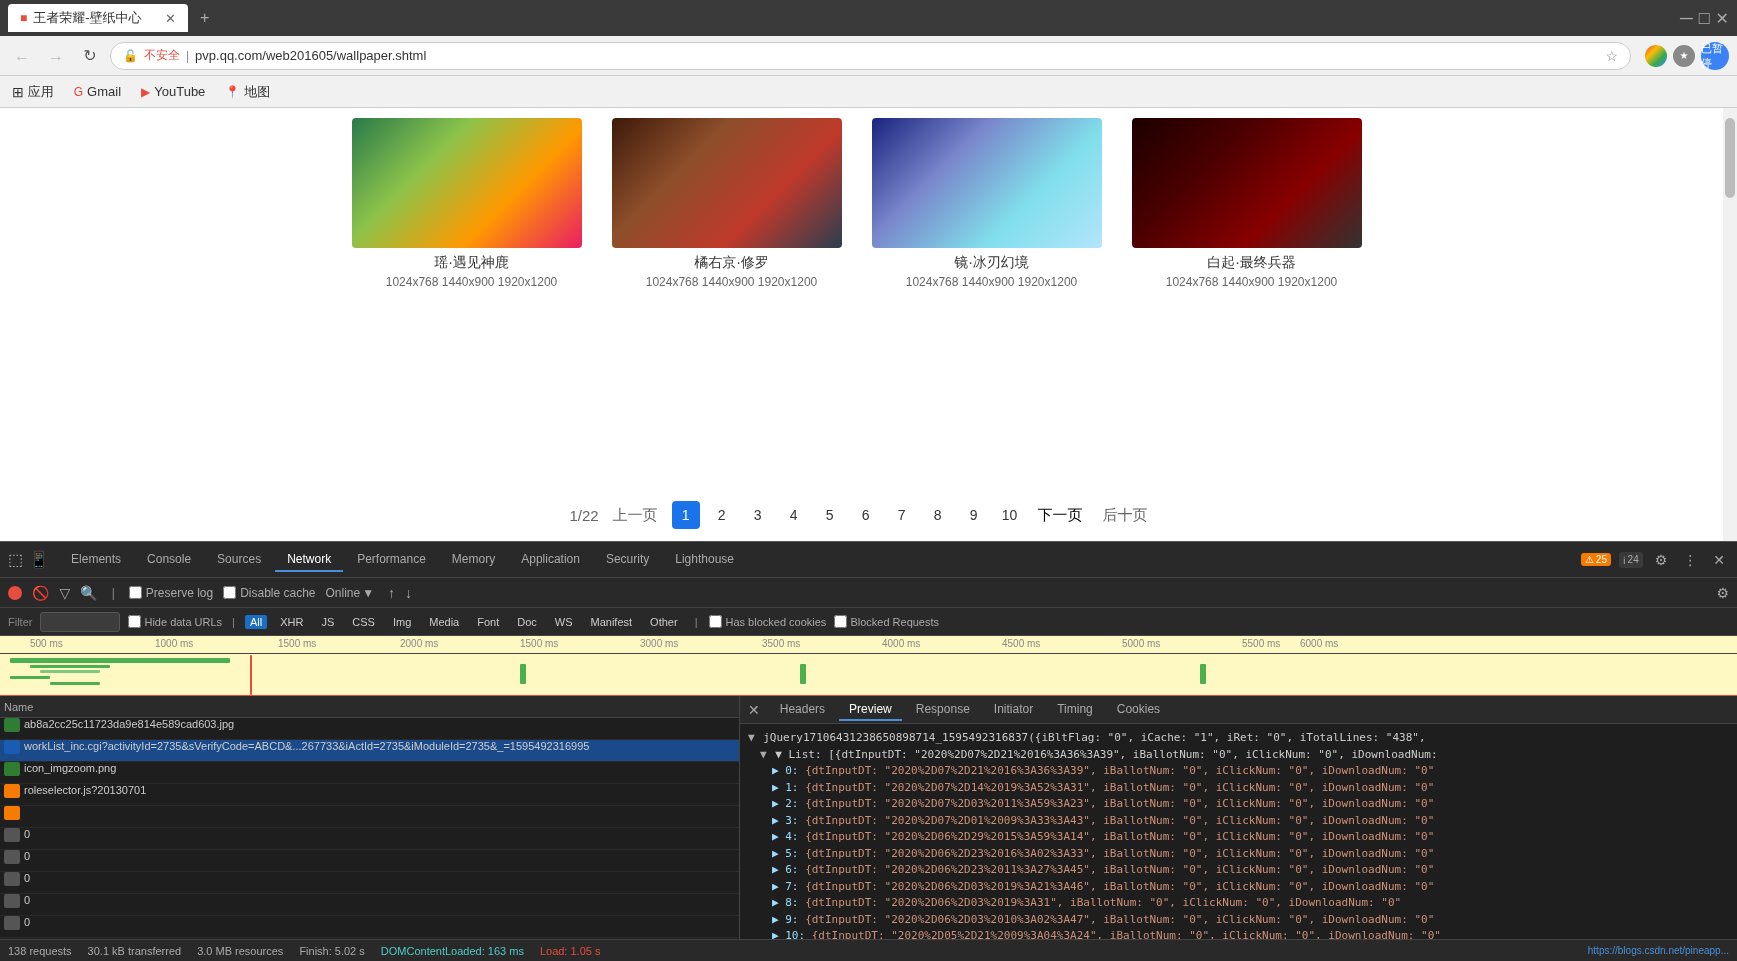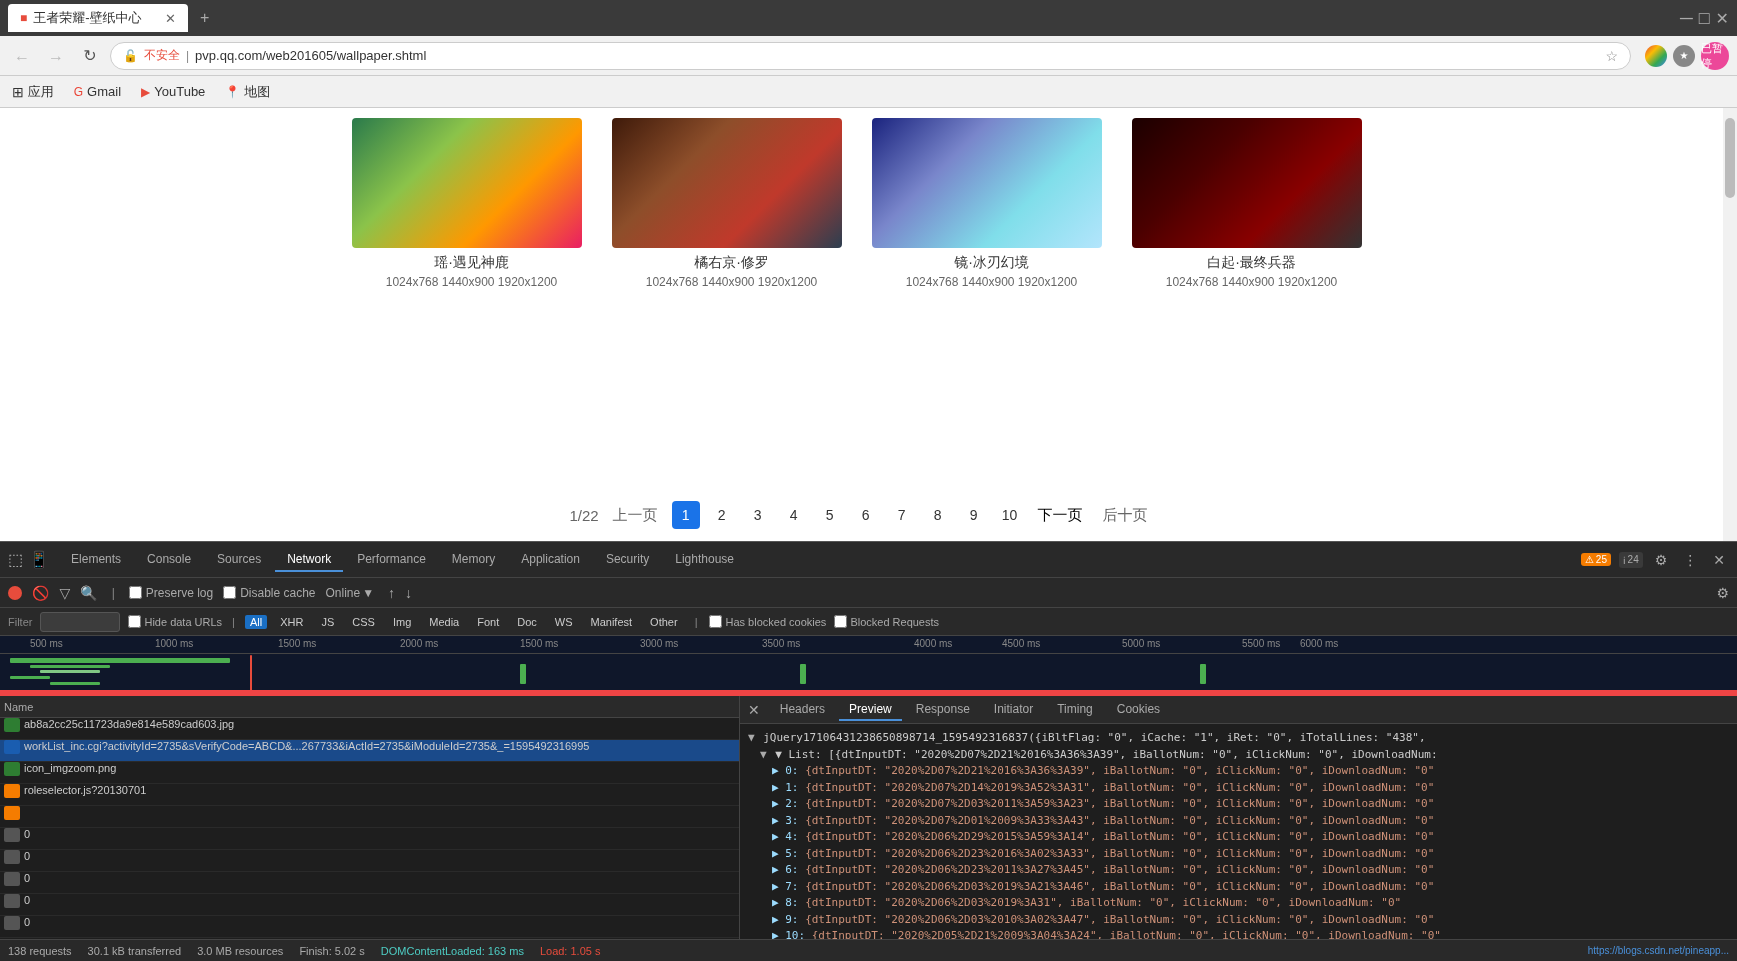--- a/index.html
+++ b/index.html
@@ -236,23 +236,23 @@
       font-size: 11px;
       cursor: pointer;
       color: #ccc;
       border-radius: 2px;
     }
     .filter-type-btn.active { background: #1a6fc4; color: #fff; }
 
     .filter-checkbox2 { display: flex; align-items: center; gap: 3px; cursor: pointer; font-size: 11px; }
 
     .devtools-timeline {
-      background: #0f172a;
+      background: #fef9c3;
       height: 60px;
-      border-bottom: 6px solid #ef4444;
+      border-bottom: 1px solid #ef4444;
       position: relative;
       overflow: hidden;
     }
 
     .timeline-ruler {
       display: flex;
       height: 18px;
       border-bottom: 1px solid #444;
       position: relative;
     }
@@ -459,21 +459,21 @@
       <span class="lock-icon">🔓</span>
       <span style="color:#e74c3c; font-size:12px;">不安全</span>
       <span style="color:#888; font-size:12px;"> | </span>
       <span class="url-text">pvp.qq.com/web201605/wallpaper.shtml</span>
       <span style="margin-left:auto; color:#888; font-size:14px;">☆</span>
     </div>
 
     <div style="display:flex; gap:6px; align-items:center; margin-left:8px;">
       <div style="width:22px;height:22px;border-radius:50%;background:linear-gradient(135deg,#ea4335,#fbbc05,#34a853,#4285f4);display:flex;align-items:center;justify-content:center;"></div>
       <div style="width:22px;height:22px;border-radius:50%;background:#888;display:flex;align-items:center;justify-content:center;font-size:10px;color:#fff;">★</div>
-      <div style="width:28px;height:28px;border-radius:50%;background:#ec4899;display:flex;align-items:center;justify-content:center;font-size:11px;color:#fff;">
+      <div style="width:28px;height:28px;border-radius:50%;background:#3b82f6;display:flex;align-items:center;justify-content:center;font-size:11px;color:#fff;">
         <span>已暂停</span>
       </div>
     </div>
   </div>
 
   <div class="bookmarks-bar">
     <div class="bookmark-item">
       <span style="font-size:14px;">⊞</span>
       <span>应用</span>
     </div>
@@ -646,21 +646,21 @@
 
       <div class="devtools-timeline">
         <div class="timeline-ruler">
           <span class="timeline-mark" style="left:30px;">500 ms</span>
           <span class="timeline-mark" style="left:155px;">1000 ms</span>
           <span class="timeline-mark" style="left:278px;">1500 ms</span>
           <span class="timeline-mark" style="left:400px;">2000 ms</span>
           <span class="timeline-mark" style="left:520px;">1500 ms</span>
           <span class="timeline-mark" style="left:640px;">3000 ms</span>
           <span class="timeline-mark" style="left:762px;">3500 ms</span>
-          <span class="timeline-mark" style="left:882px;margin-left:32px;">4000 ms</span>
+          <span class="timeline-mark" style="left:882px;">4000 ms</span>
           <span class="timeline-mark" style="left:1002px;">4500 ms</span>
           <span class="timeline-mark" style="left:1122px;">5000 ms</span>
           <span class="timeline-mark" style="left:1242px;">5500 ms</span>
           <span class="timeline-mark" style="left:1300px;">6000 ms</span>
         </div>
         <div class="timeline-bars">
 
           <div class="tbar" style="left:10px;top:4px;width:220px;height:5px;background:#4caf50;"></div>
           <div class="tbar" style="left:30px;top:11px;width:80px;height:3px;background:#4caf50;"></div>
           <div class="tbar" style="left:40px;top:16px;width:60px;height:3px;background:#81c784;"></div>

